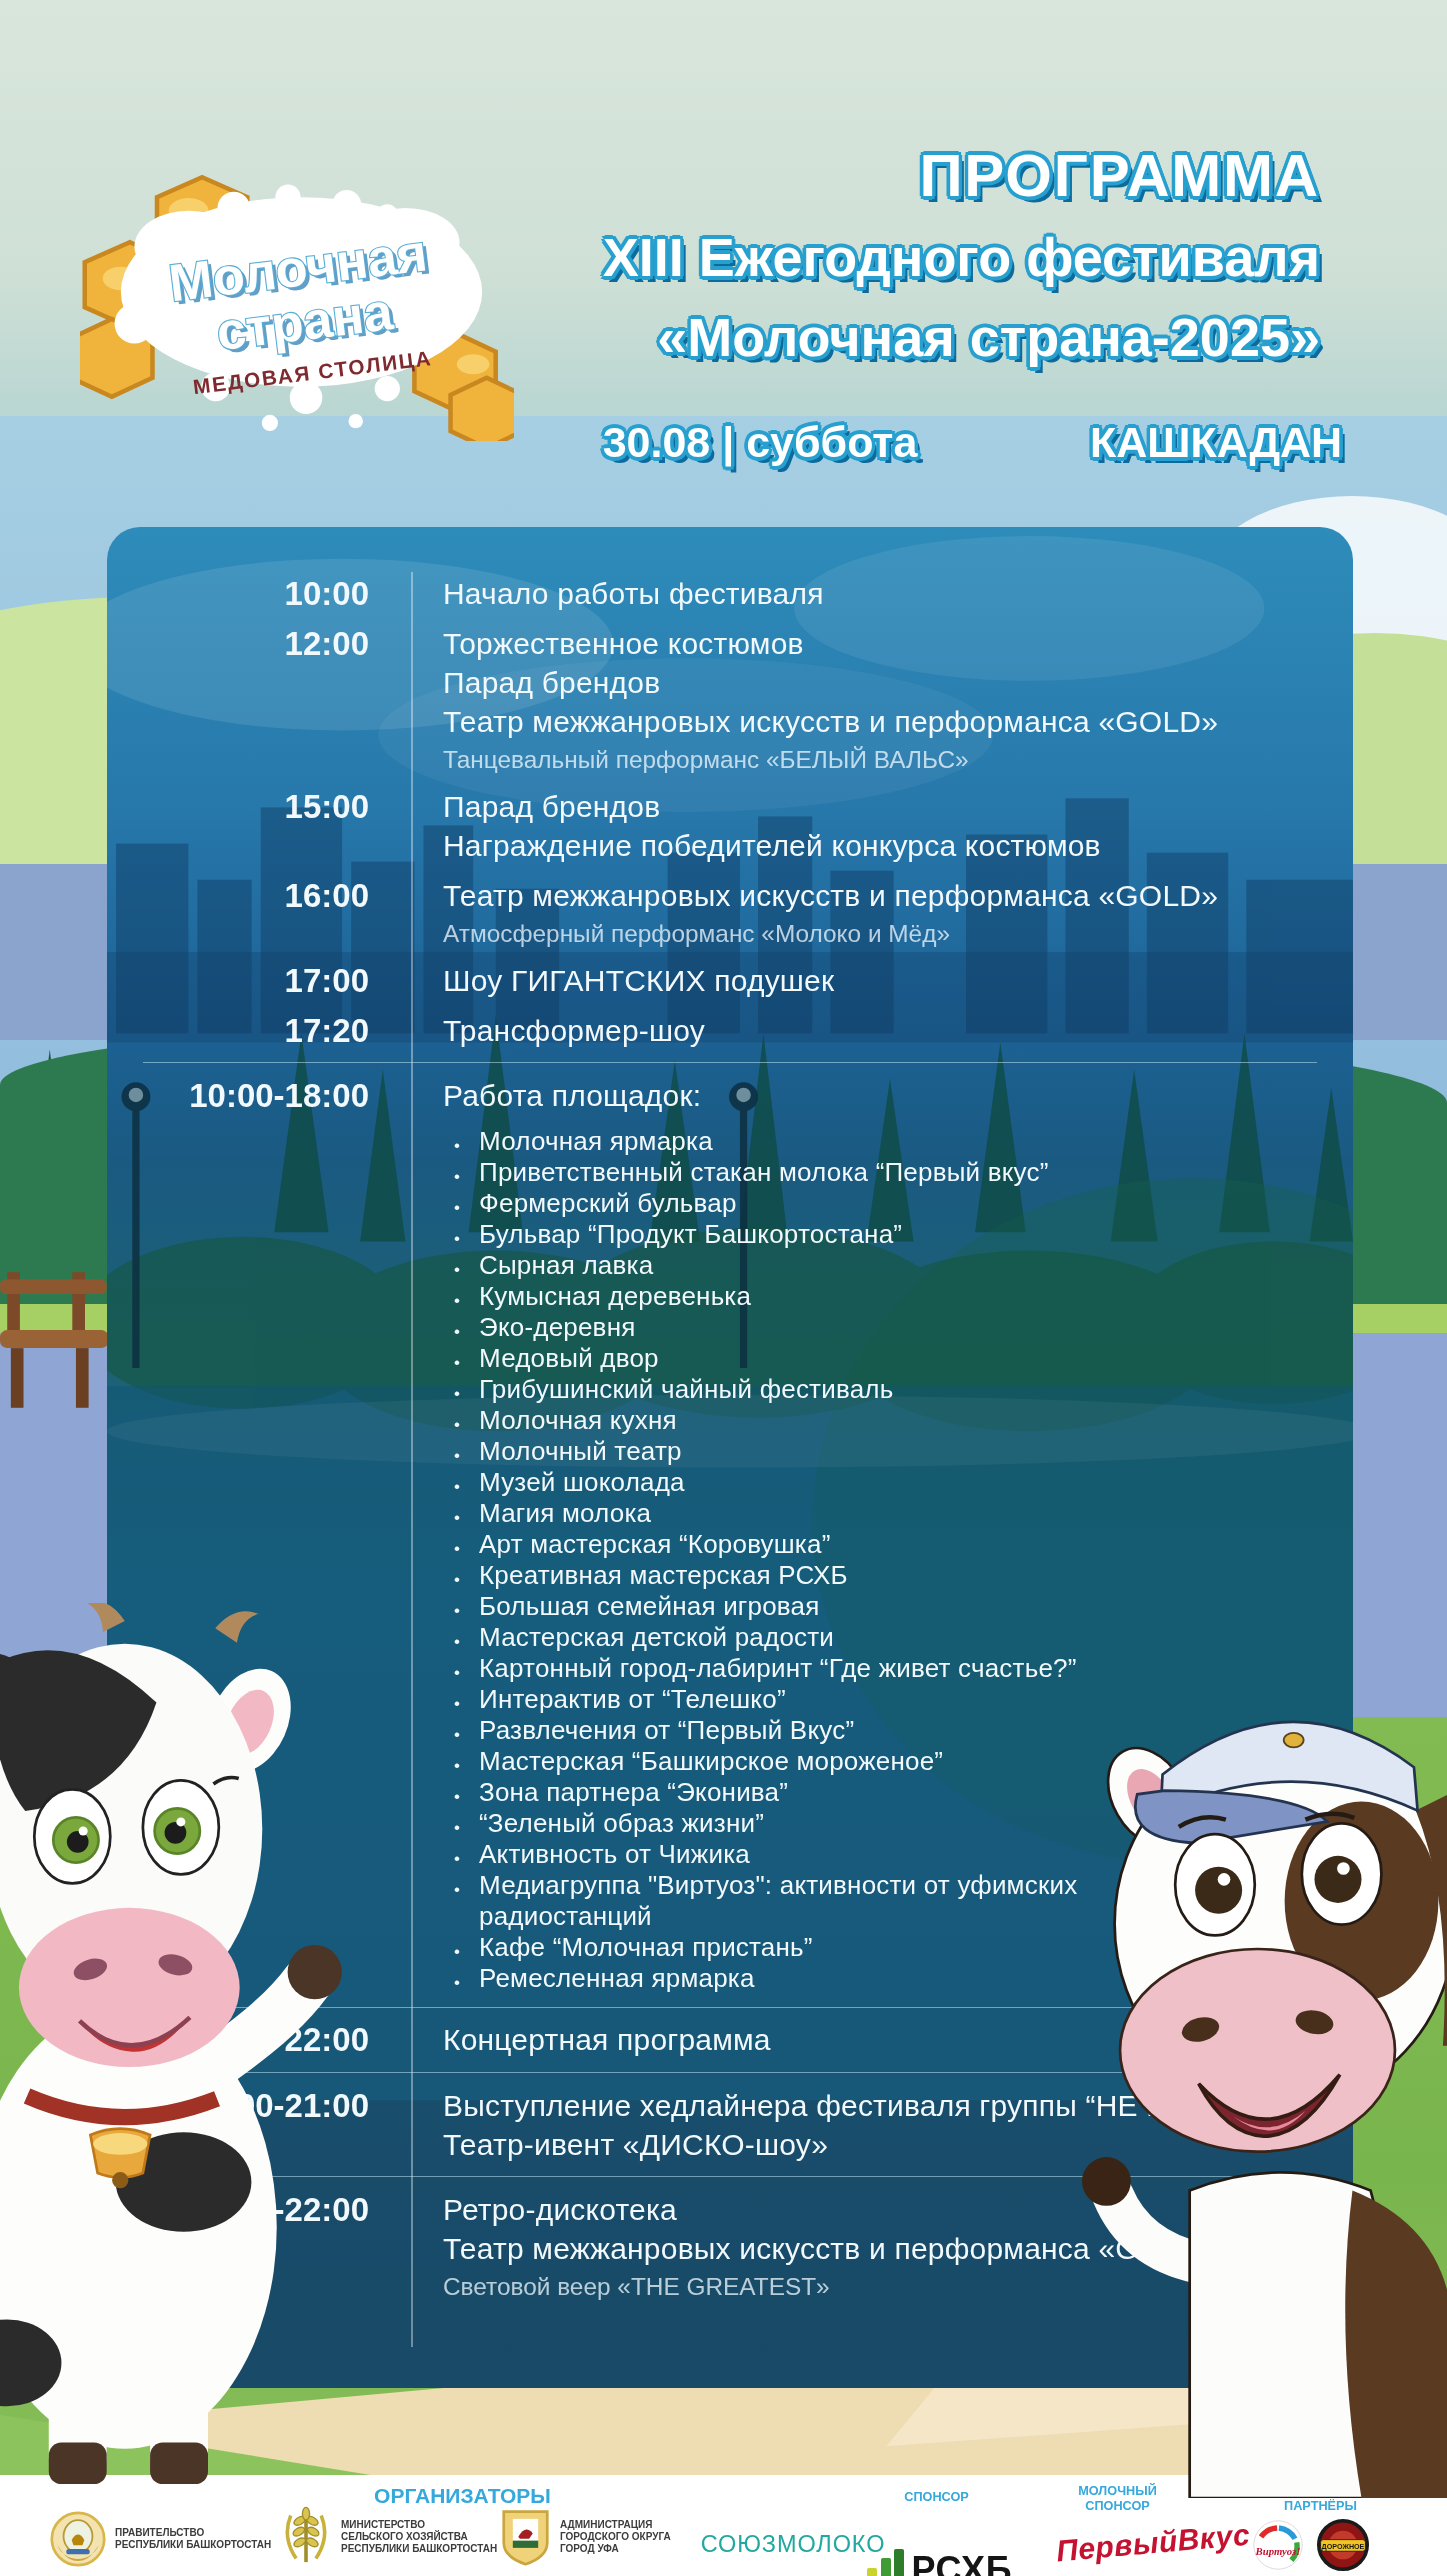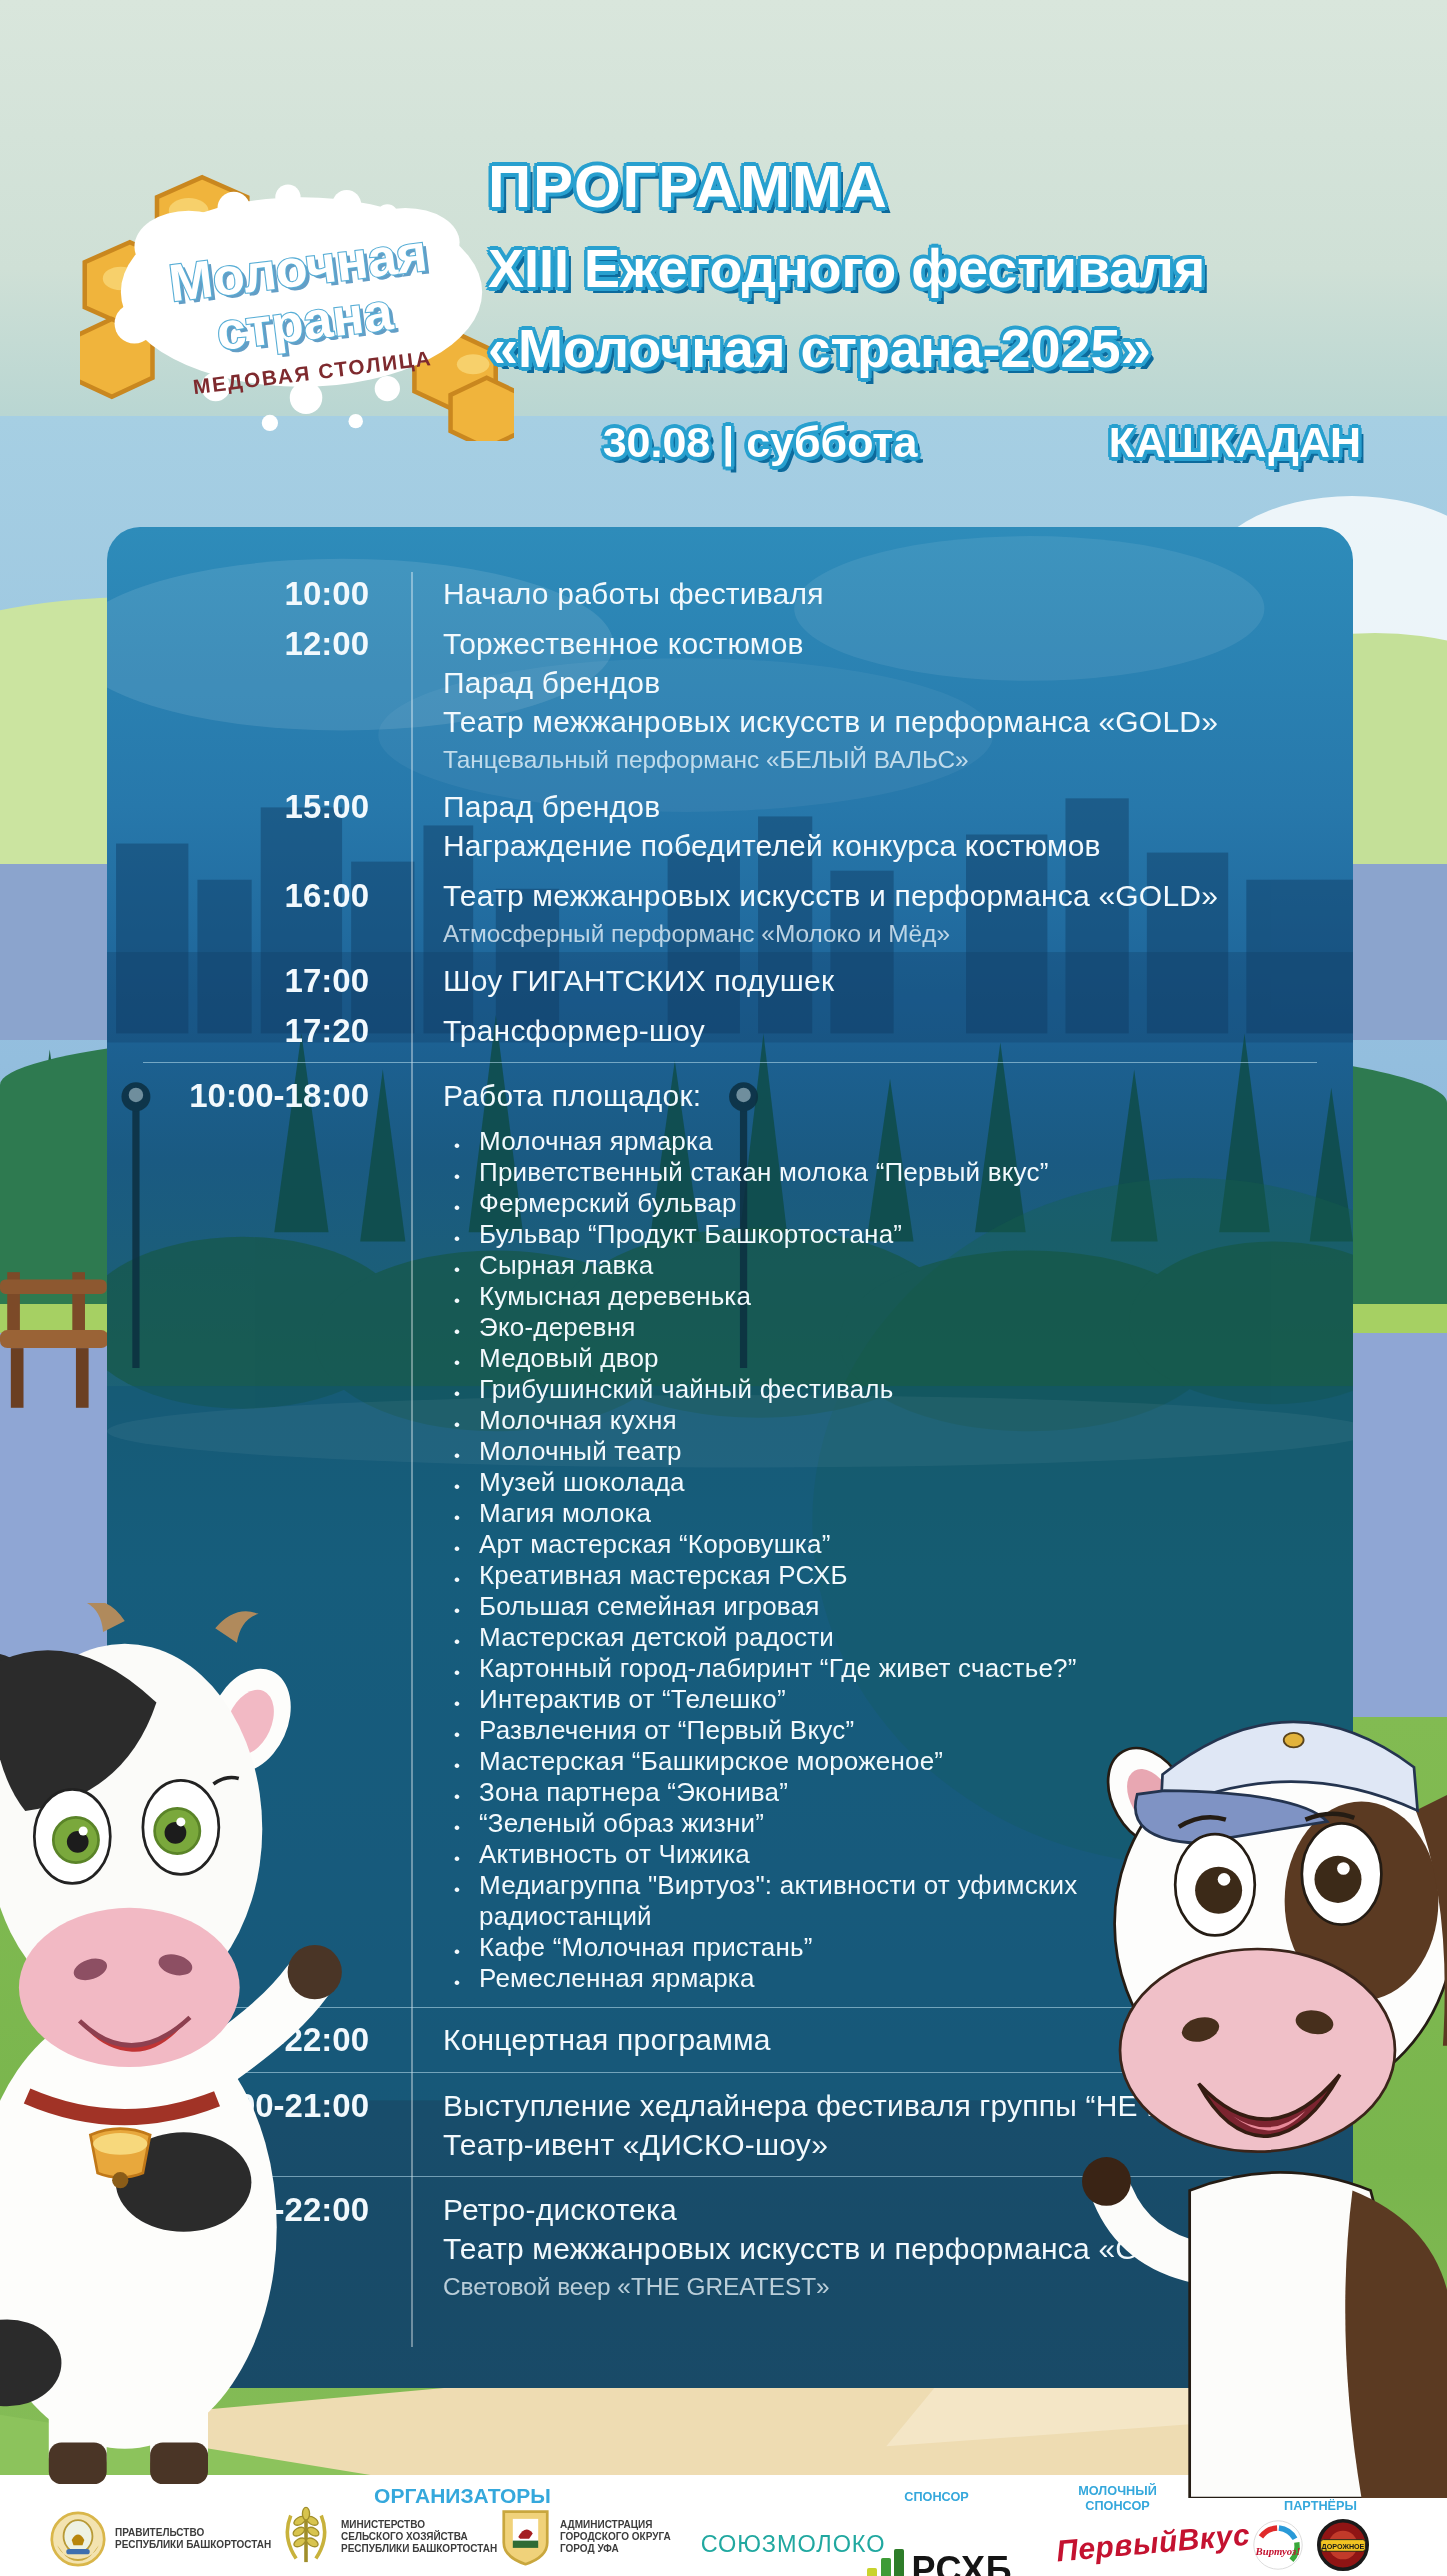--- a/index.html
+++ b/index.html
@@ -56,27 +56,27 @@
   .hr{border-top:1.8px solid rgba(190,225,240,.55);margin:12.7px 0 12.7px 0;}
 
   
   .logo{position:absolute;left:80px;top:161px;z-index:3;}
 
   
   .bubble{color:#ffffff;font-weight:bold;
     text-shadow:-2.7px -2.7px 0 #28a0cf,2.7px -2.7px 0 #28a0cf,-2.7px 2.7px 0 #28a0cf,2.7px 2.7px 0 #28a0cf,
                 -3.6px 0 0 #28a0cf,3.6px 0 0 #28a0cf,0 -3.6px 0 #28a0cf,0 3.6px 0 #28a0cf,
                 5.4px 6.3px 0 #0c6a9c;}
-  .title-block{position:absolute;left:488px;top:152px;width:832px;text-align:left;z-index:3;}
+  .title-block{position:absolute;left:488px;top:141px;width:832px;text-align:right;z-index:3;}
   .title-l1{font-size:60px;letter-spacing:1.8px;}
   .title-l2{font-size:54px;margin-top:16.3px;}
   .title-l3{font-size:54px;margin-top:18px;}
   .date-line{position:absolute;left:543px;top:418px;width:434px;text-align:center;
              font-size:43px;z-index:3;}
-  .loc-line{position:absolute;left:1090px;top:418px;width:271px;text-align:right;
+  .loc-line{position:absolute;left:1090px;top:418px;width:271px;text-align:left;
             font-size:43px;z-index:3;}
 
   
   .cow-left{position:absolute;left:-11px;top:1603px;z-index:6;}
   .cow-right{position:absolute;left:1063px;top:1684px;z-index:6;}
 
   
   .footer{position:absolute;left:0;top:2475px;width:1447px;height:114px;background:#ffffff;z-index:5;}
   .org-label{position:absolute;left:327px;top:9px;width:271px;text-align:center;
              font-size:21px;font-weight:bold;color:#35a8dc;}

